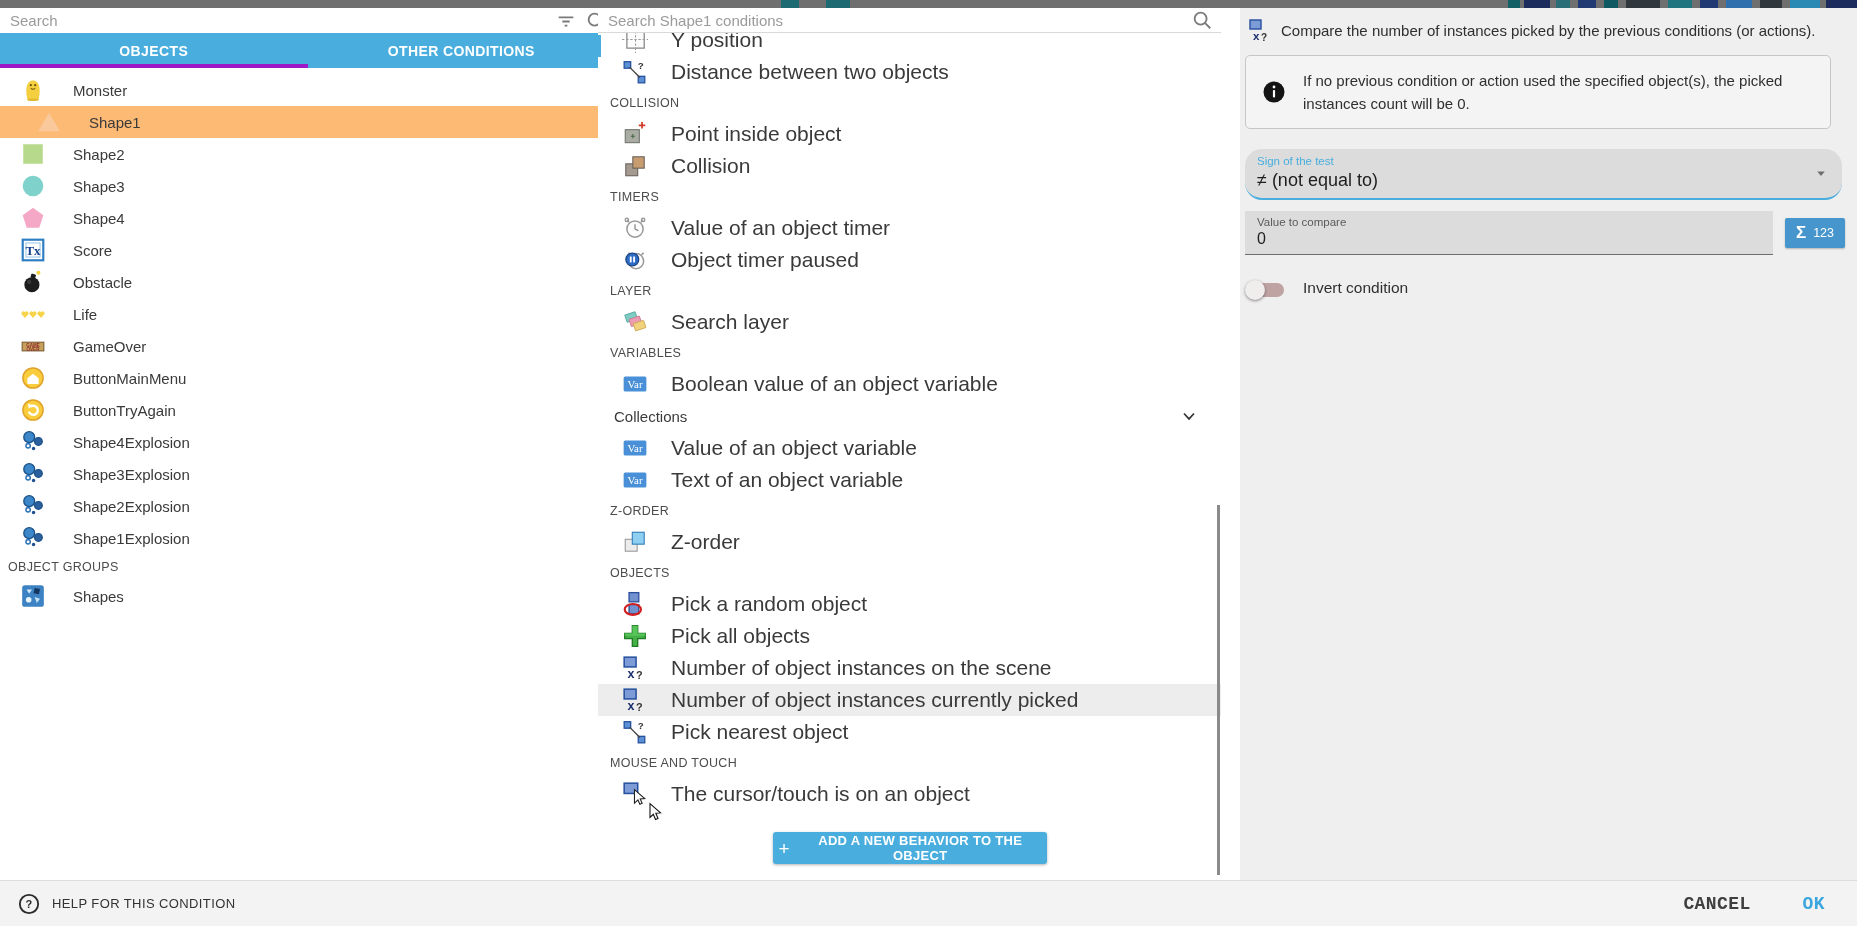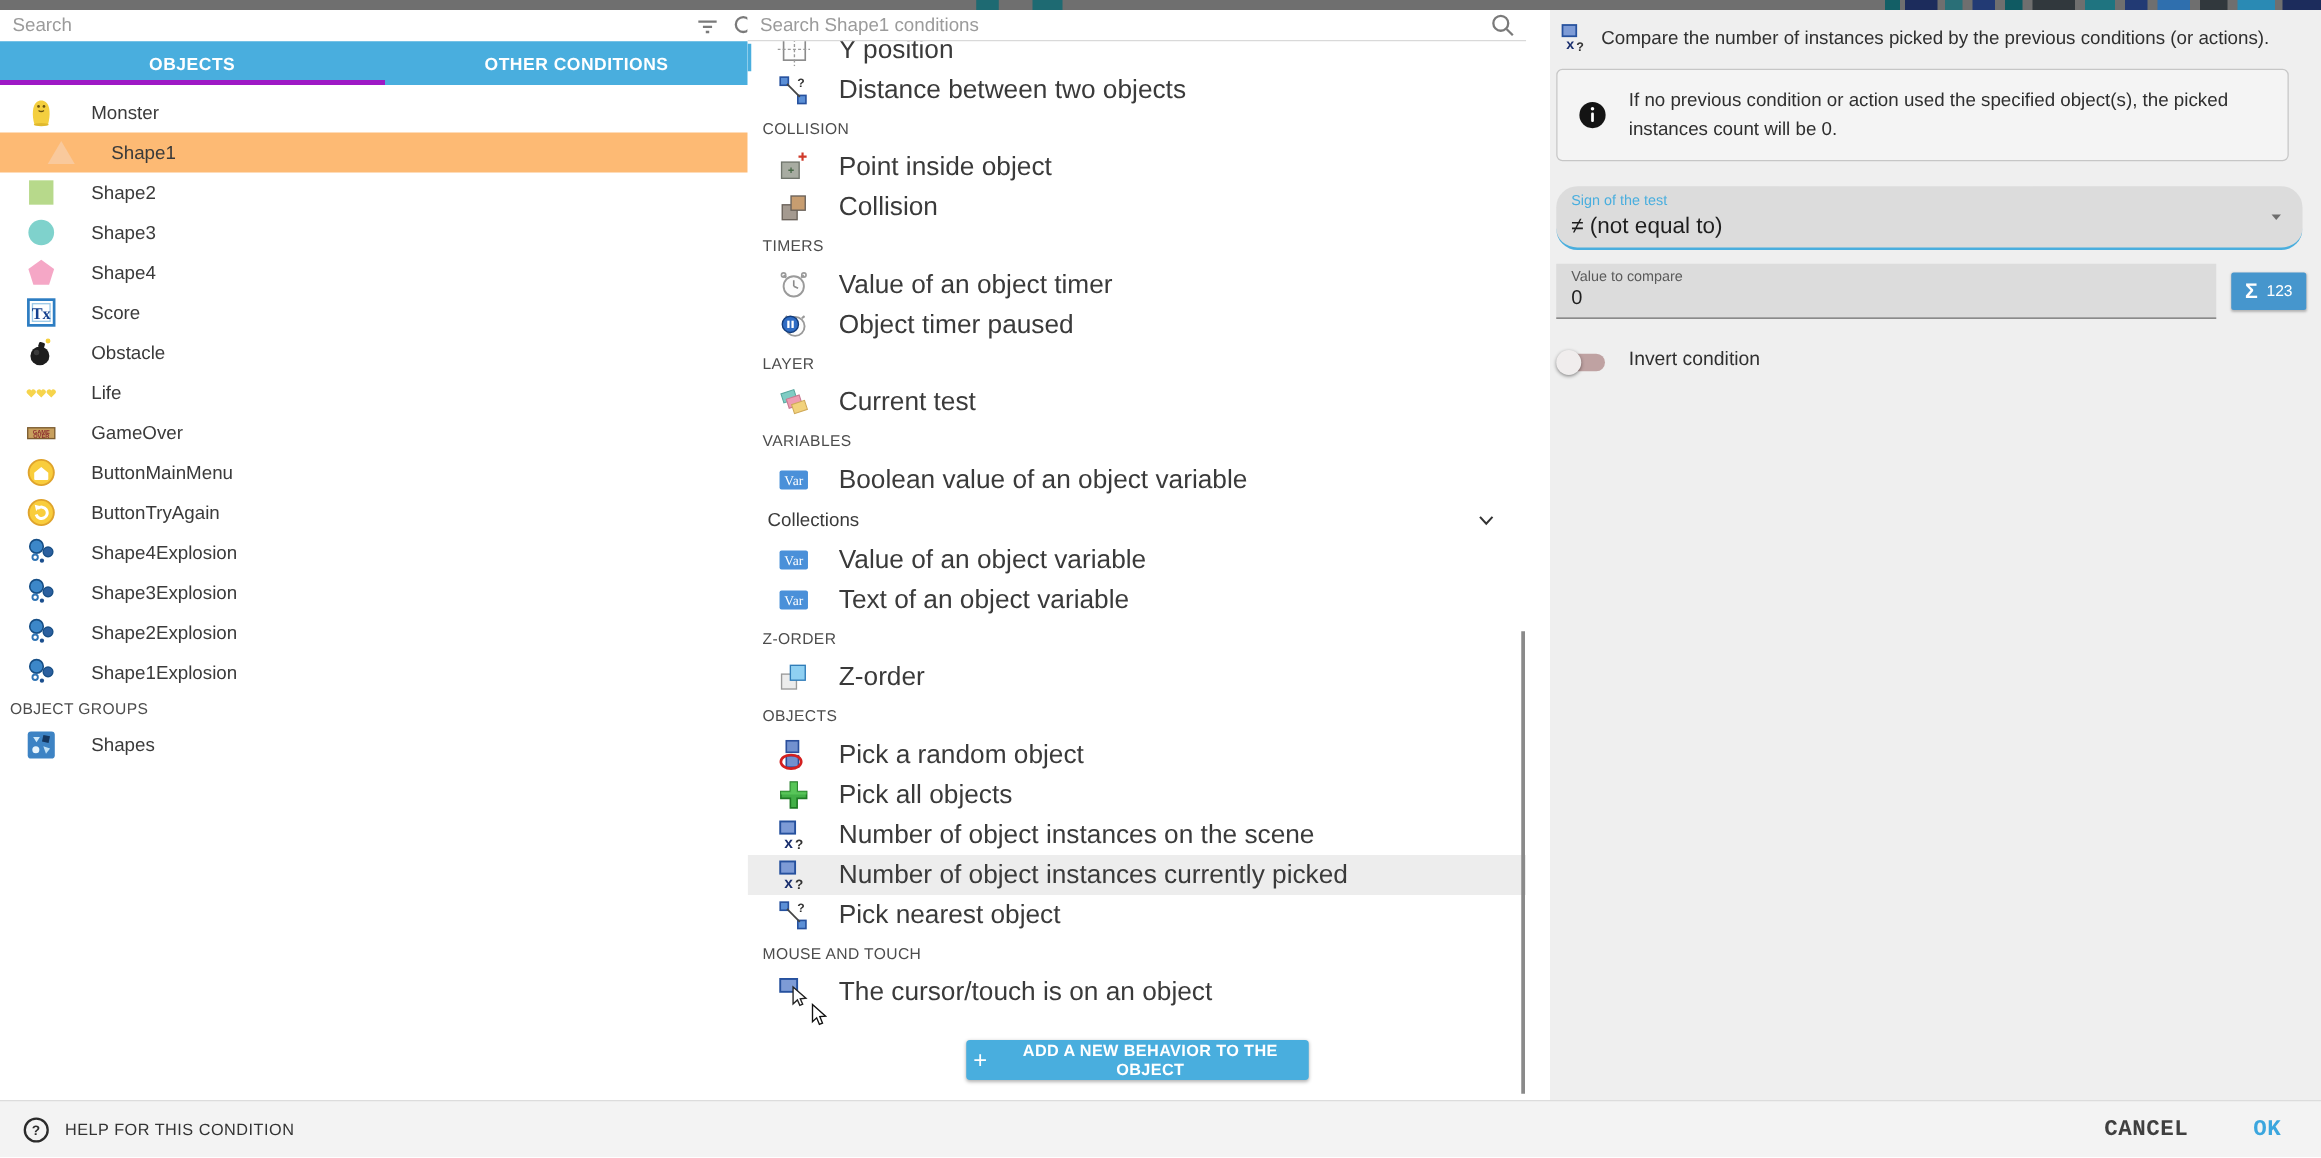--- a/index.html
+++ b/index.html
@@ -334,21 +334,21 @@
         </div>
         <div class="cond-header">LAYER</div>
         <div class="cond-row">
           <span class="cond-icon"><svg viewBox="0 0 24 24">
               <g transform="rotate(-18 12 12)">
                 <rect x="5" y="3" width="10" height="7" fill="#7fccc4" stroke="#58a89f" stroke-width=".8"></rect>
                 <rect x="7.5" y="8" width="10" height="7" fill="#ee9cb2" stroke="#c97a92" stroke-width=".8"></rect>
                 <rect x="10" y="13" width="10" height="7" fill="#f2d27c" stroke="#cfa95a" stroke-width=".8"></rect>
               </g>
             </svg></span>
-          <span class="cond-label">Current test</span>
+          <span class="cond-label">Search layer</span>
         </div>
         <div class="cond-header">VARIABLES</div>
         <div class="cond-row">
           <span class="cond-icon"><svg viewBox="0 0 24 24">
               <rect x="1.5" y="5" width="21" height="14" rx="1.5" fill="#4a90d9"></rect>
               <text x="12" y="15.8" font-size="10" fill="#fff" text-anchor="middle" font-family="Liberation Serif,serif">Var</text>
             </svg></span>
           <span class="cond-label">Boolean value of an object variable</span>
         </div>
         <div class="cond-sub">

